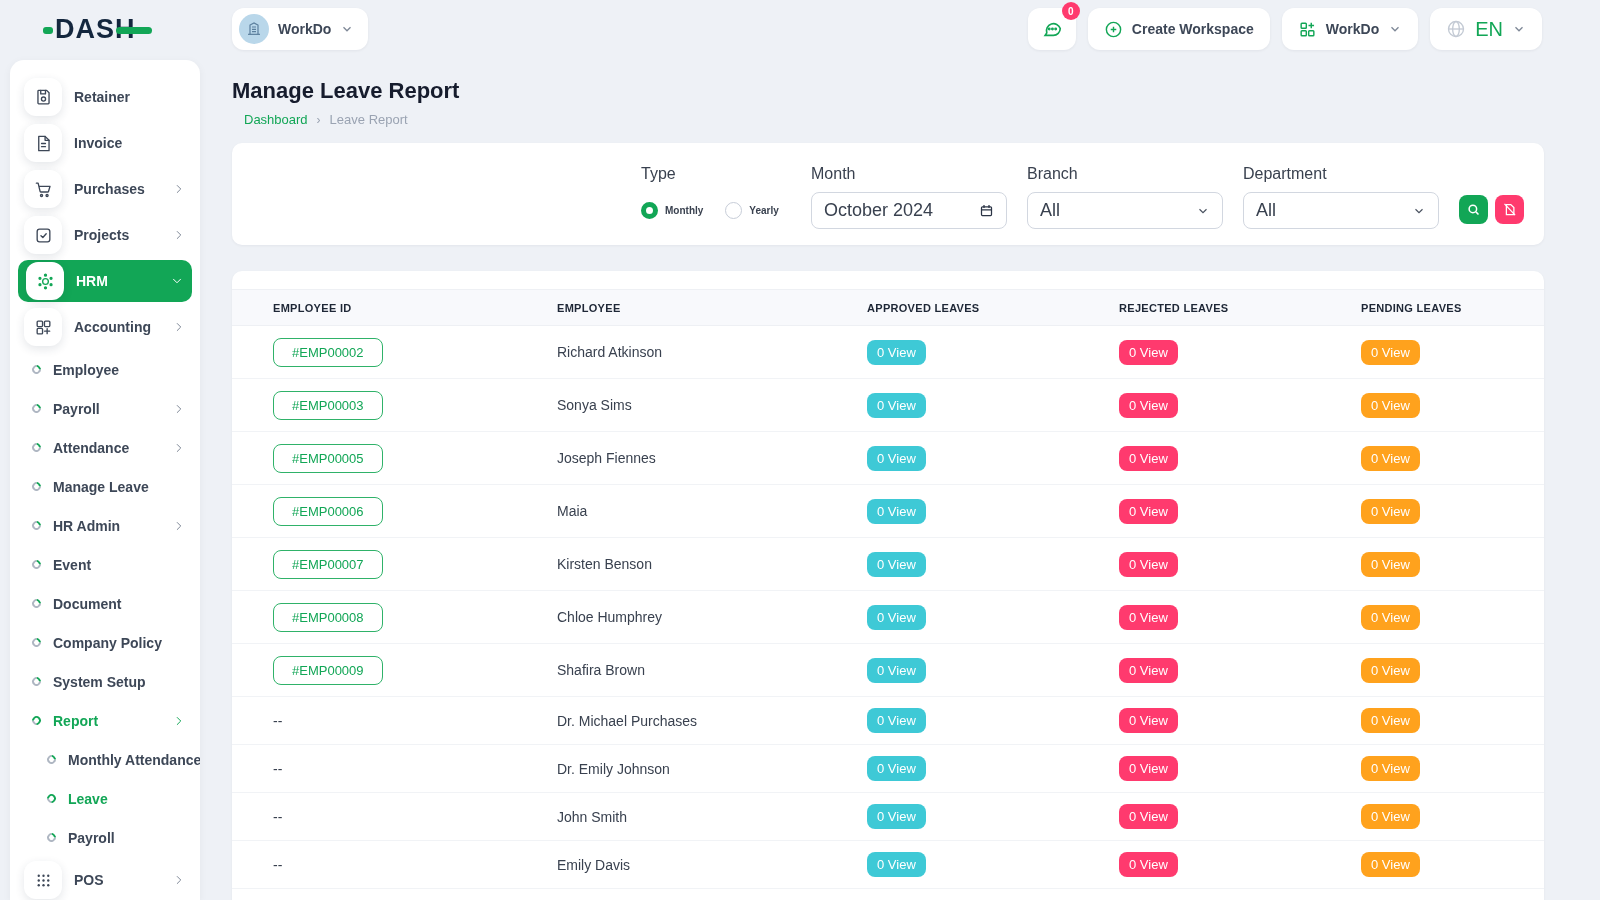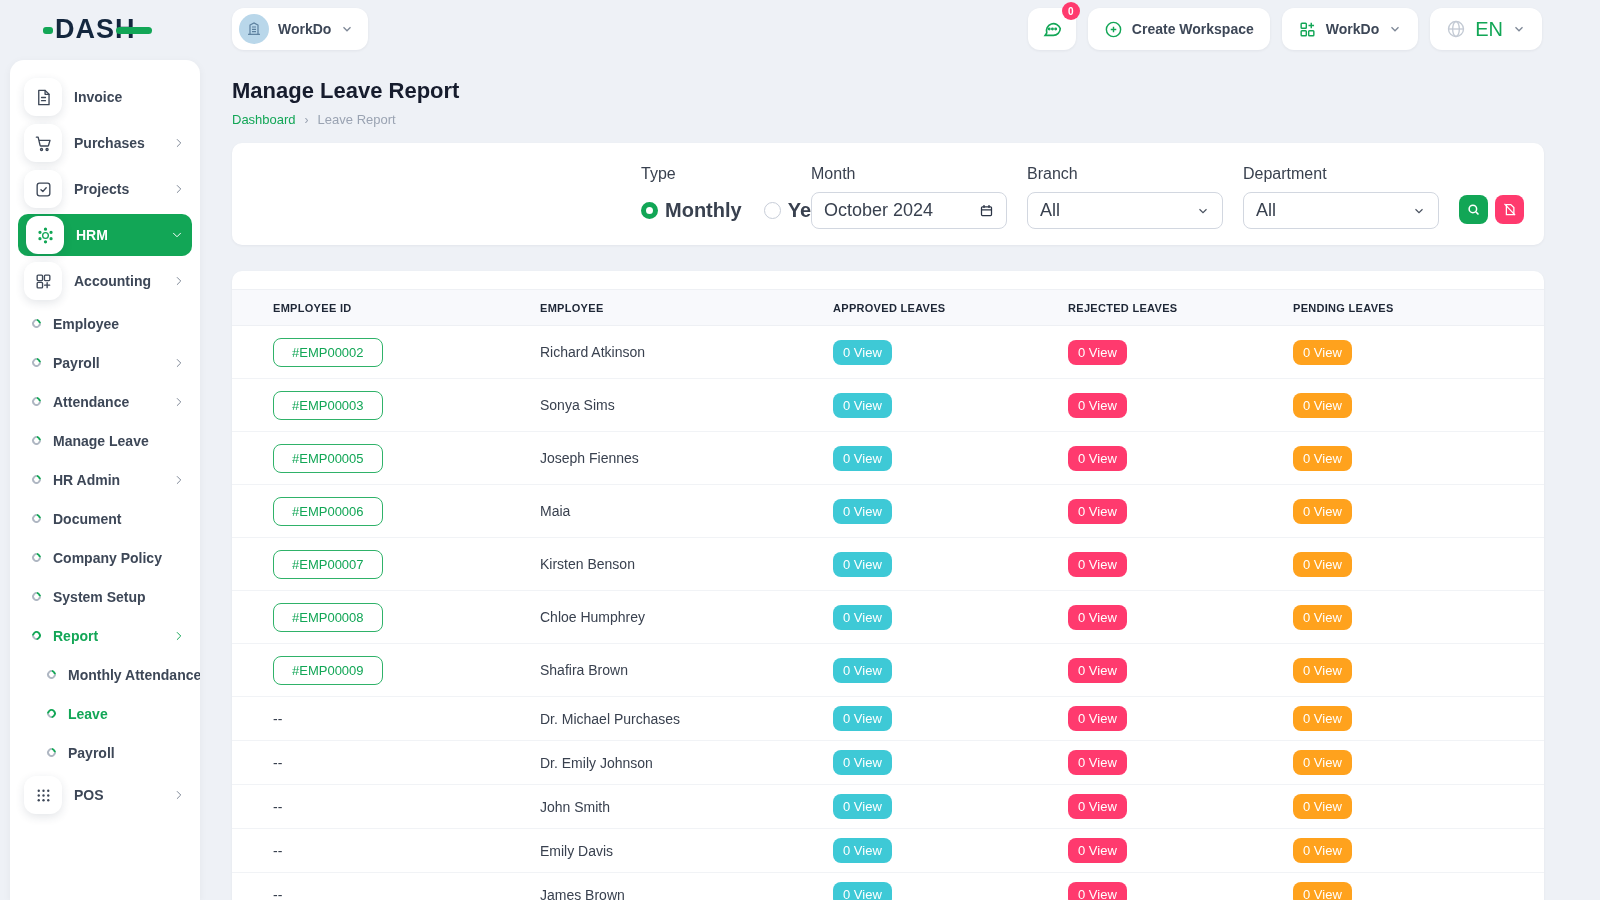--- a/index.html
+++ b/index.html
@@ -46,46 +46,46 @@
   .side-item.subsub { height:39px; padding-left:31px; }
   .bullet { width:9px; height:9px; min-width:9px; border-radius:50%;
           border:2px solid #aeb6c2; border-top-color:var(--green); transform:rotate(45deg); }
   .side-item.active-row .side-label { color:var(--green); }
   .side-item.active-row .bullet { border-color:var(--green); border-bottom-color:#aeb6c2; }
   .side-item.active-row .side-chev { color:var(--green); }
   
   .main { position:absolute; left:232px; right:56px; top:58px; }
   .page-title { font-size:22px; font-weight:700; color:#161c2d; margin-top:20px; }
   .breadcrumb { margin-top:8px; font-size:13px; display:flex; align-items:center; gap:9px; }
-  .crumb-home { color:var(--green); cursor:pointer; text-decoration:none; }
+  .crumb-home { color:var(--green); cursor:pointer; text-decoration:none;margin-left:12px; }
   .crumb-sep { color:#9aa3b2; font-size:12px; }
   .crumb-current { color:#9aa3b2; }
   .card { background:#fff; border-radius:10px; box-shadow:0 1px 3px rgba(16,24,40,.05); }
   
   .filter-card { margin-top:16px; height:102px; display:flex; justify-content:flex-end;
           align-items:flex-start; gap:20px; padding:22px 20px; }
   .f-label { font-size:16px; color:#39414f; margin-bottom:9px; display:block; }
   .radio-row { display:flex; align-items:center; gap:22px; height:36px; }
   .radio-opt { display:flex; align-items:center; gap:7px; cursor:pointer; }
   .radio-circle { width:17px; height:17px; border-radius:50%; border:1.5px solid #c7cdd8; background:#fff; }
   .radio-circle.checked { border:5px solid var(--green); }
-  .radio-text { font-weight:600; color:#39414f; font-size:20px; }
+  .radio-text { font-weight:600; color:#39414f; font-size:10px; }
   .f-field { width:196px; }
   .f-input, .f-select { width:100%; height:37px; border:1px solid #d2d7e0; border-radius:8px;
           background:#fff; display:flex; align-items:center; justify-content:space-between;
           padding:0 12px; color:#39414f; font-size:18px; cursor:pointer; }
   .f-buttons { display:flex; gap:7px; align-items:flex-end; height:59px; }
   .sq-btn { width:29px; height:29px; border:none; border-radius:8px; display:flex;
           align-items:center; justify-content:center; cursor:pointer; }
   .sq-btn.search { background:var(--green); }
   .sq-btn.reset { background:var(--pink); }
   
   .table-card { margin-top:26px; height:680px; overflow:hidden; padding-top:18px; }
   .t-head, .t-row { display:grid; grid-template-columns:267px 293px 235px 225px 1fr;
-          align-items:center; padding:5px 20px; }
+          align-items:center; padding:11px 20px;gap:17px; }
   .t-head { height:37px; background:#f8f9fc; border-top:1px solid #eef0f4; border-bottom:1px solid #eef0f4; }
   .t-head > div { font-size:11px; font-weight:700; letter-spacing:.3px; color:#1e2736;
           text-transform:uppercase; padding-left:21px; }
   .t-row { border-bottom:1px solid #f1f3f6; min-height:44px; }
   .t-row.has-id { min-height:53px; }
   .t-cell { padding-left:21px; color:#39414f; }
   .emp-badge { display:inline-block; border:1px solid #2fb269; color:var(--green);
           border-radius:8px; padding:6px 18px; font-size:13px; background:#fff; cursor:pointer;
           font-family:inherit; }
   .view-badge { display:inline-block; color:#fff; font-size:13px; border-radius:8px;
@@ -164,20 +164,30 @@
           <path d="M6 9l6 6 6-6"></path>
         </svg>
     </div>
   </div>
 </header>
 
 <nav class="sidebar" id="sidebar">
     <div class="side-item ">
       <span class="icon-box" style="color: rgb(61, 71, 87);">
         <svg width="19" height="19" viewBox="0 0 24 24" fill="none" stroke="currentColor" stroke-width="1.7" stroke-linecap="round" stroke-linejoin="round">
+          <path d="M5 4a1 1 0 0 1 1-1h10l3 3v13a1 1 0 0 1-1 1H6a1 1 0 0 1-1-1z"></path>
+          <path d="M8.5 3v4.5h6V3"></path>
+          <circle cx="12" cy="14" r="2.6"></circle>
+        </svg>
+      </span>
+      <span class="side-label">Retainer</span>
+    </div>
+    <div class="side-item ">
+      <span class="icon-box" style="color: rgb(61, 71, 87);">
+        <svg width="19" height="19" viewBox="0 0 24 24" fill="none" stroke="currentColor" stroke-width="1.7" stroke-linecap="round" stroke-linejoin="round">
           <path d="M6 3h8l5 5v13H6z"></path>
           <path d="M14 3v5h5"></path>
           <path d="M9.5 12h5M9.5 16h5"></path>
         </svg>
       </span>
       <span class="side-label">Invoice</span>
     </div>
     <div class="side-item ">
       <span class="icon-box" style="color: rgb(61, 71, 87);">
         <svg width="19" height="19" viewBox="0 0 24 24" fill="none" stroke="currentColor" stroke-width="1.7" stroke-linecap="round" stroke-linejoin="round">
@@ -269,20 +279,24 @@
       <span class="side-label">Manage Leave</span>
     </div>
     <div class="side-item sub">
       <span class="bullet"></span>
       <span class="side-label">HR Admin</span>
       <span class="side-chev">
         <svg width="14" height="14" viewBox="0 0 24 24" fill="none" stroke="currentColor" stroke-width="1.7" stroke-linecap="round" stroke-linejoin="round">
           <path d="M9 6l6 6-6 6"></path>
         </svg>
       </span>
+    </div>
+    <div class="side-item sub">
+      <span class="bullet"></span>
+      <span class="side-label">Event</span>
     </div>
     <div class="side-item sub">
       <span class="bullet"></span>
       <span class="side-label">Document</span>
     </div>
     <div class="side-item sub">
       <span class="bullet"></span>
       <span class="side-label">Company Policy</span>
     </div>
     <div class="side-item sub">

